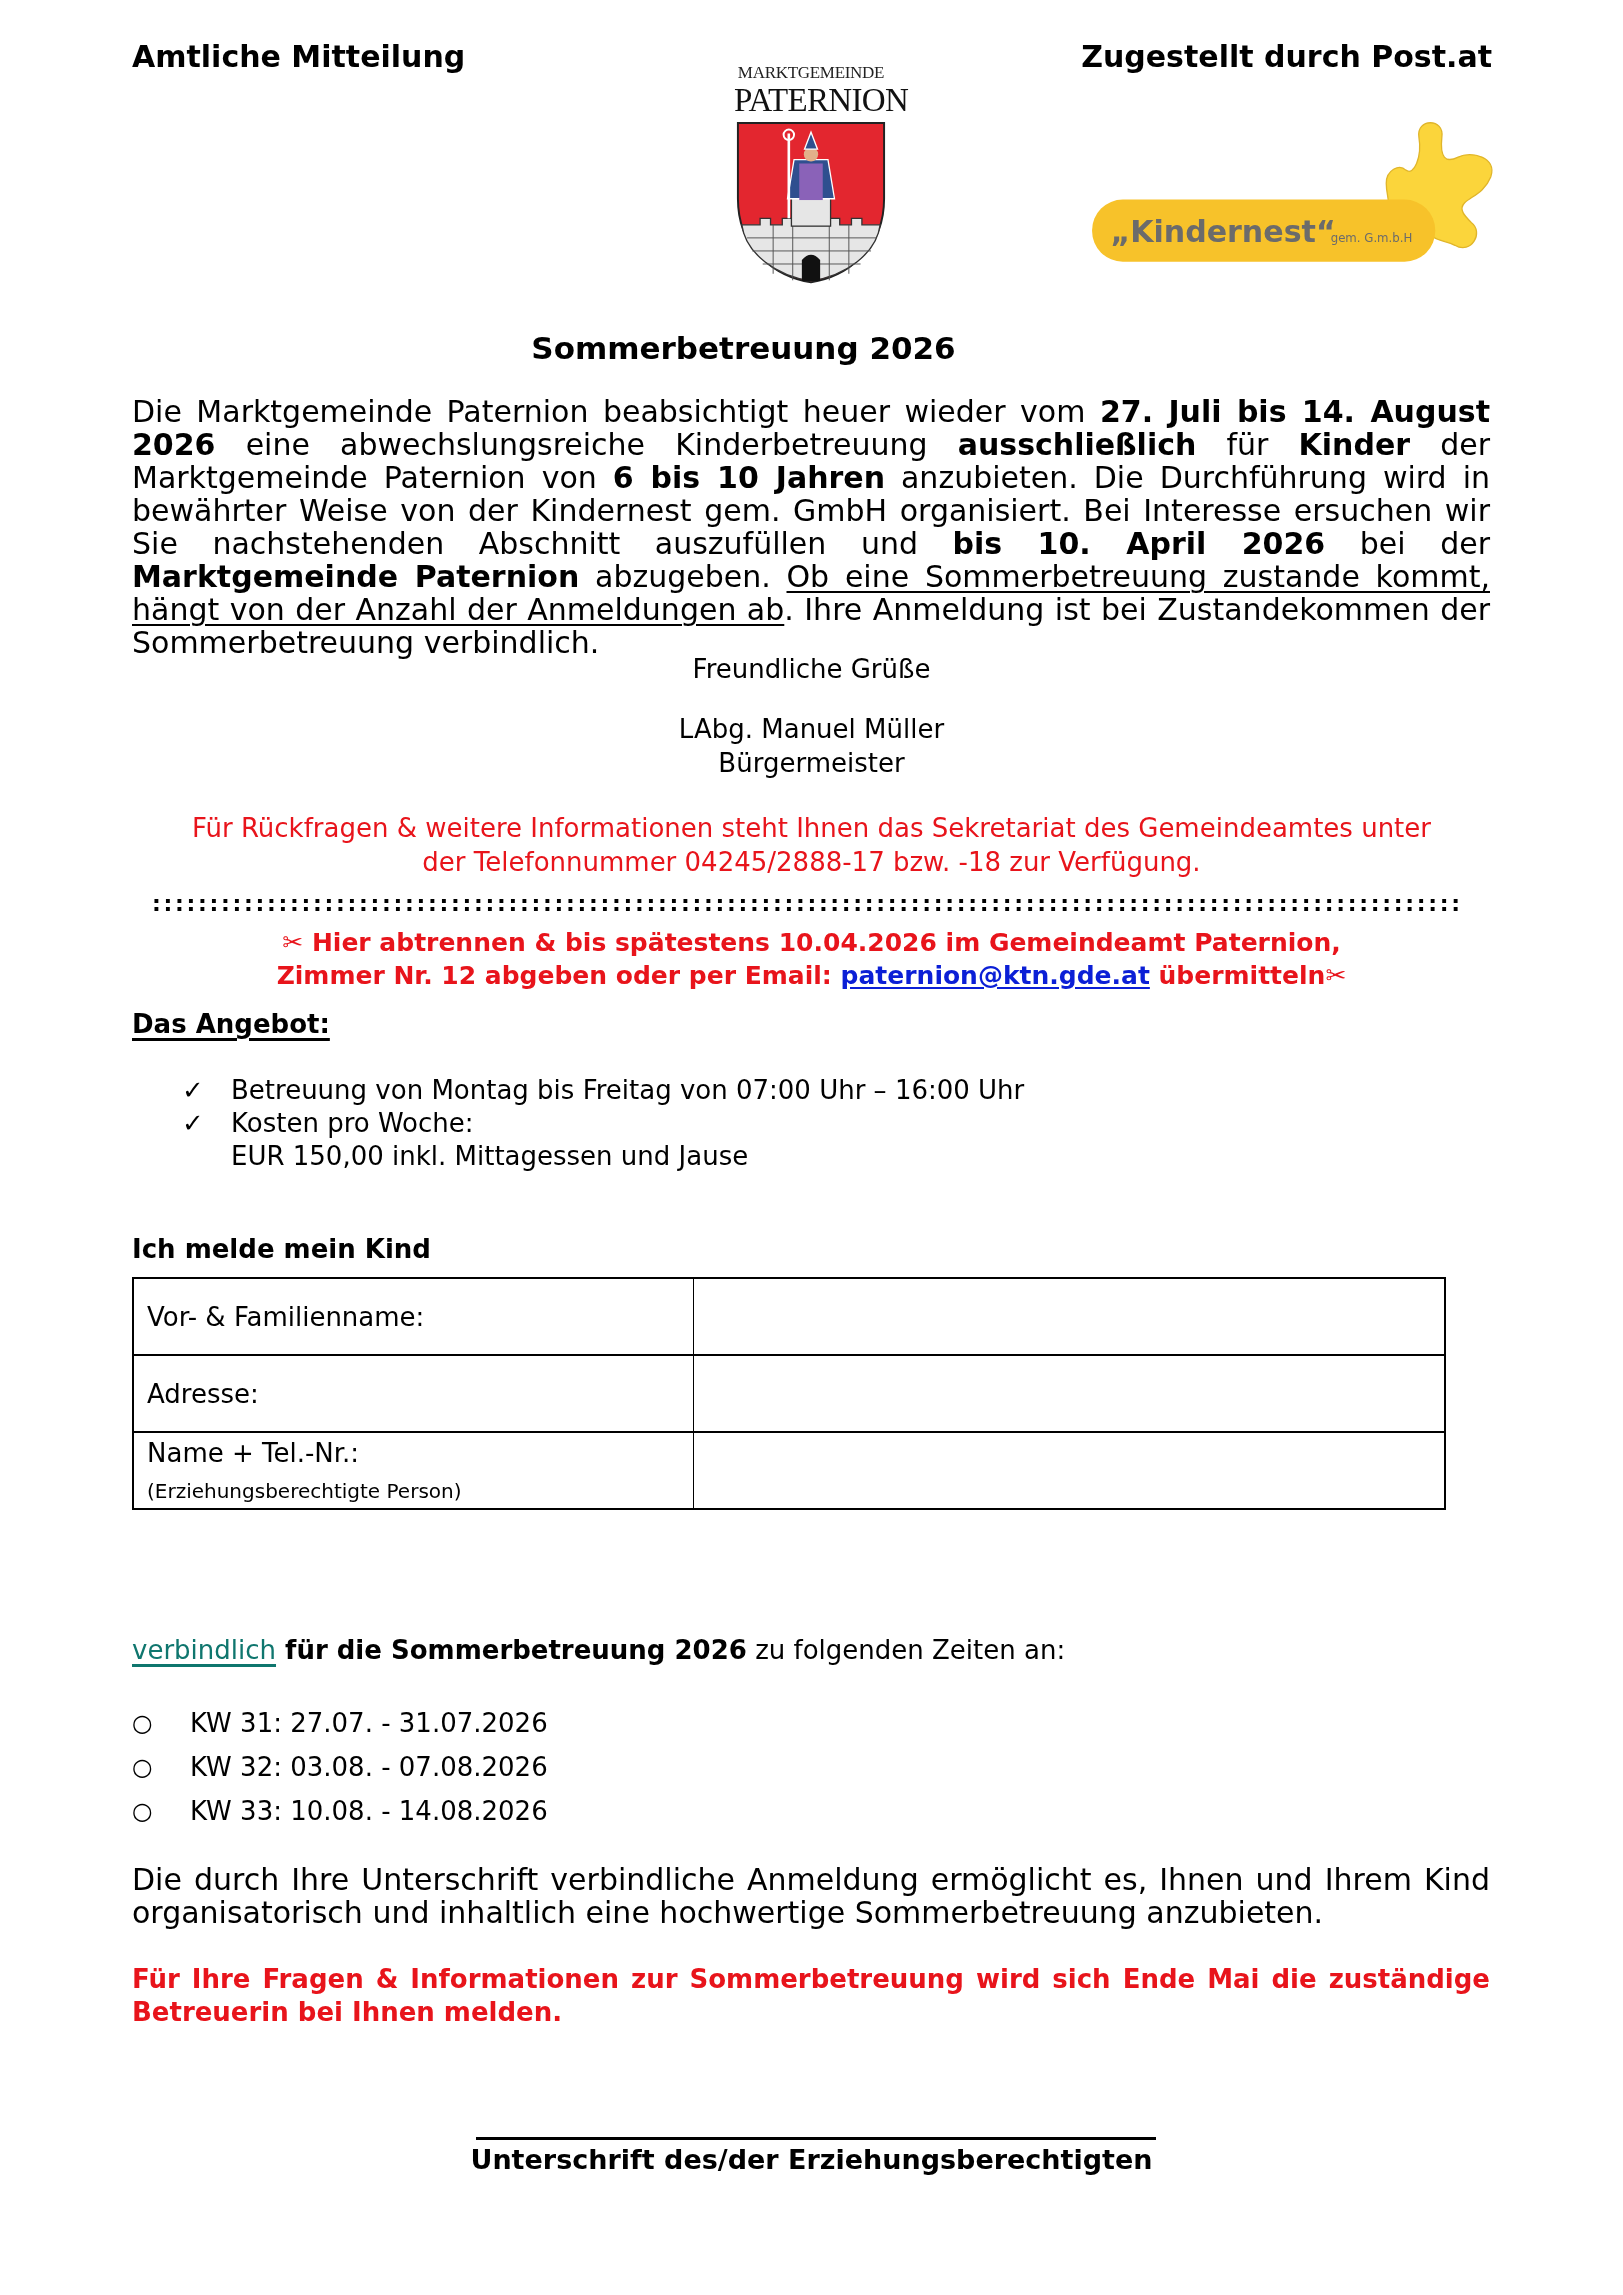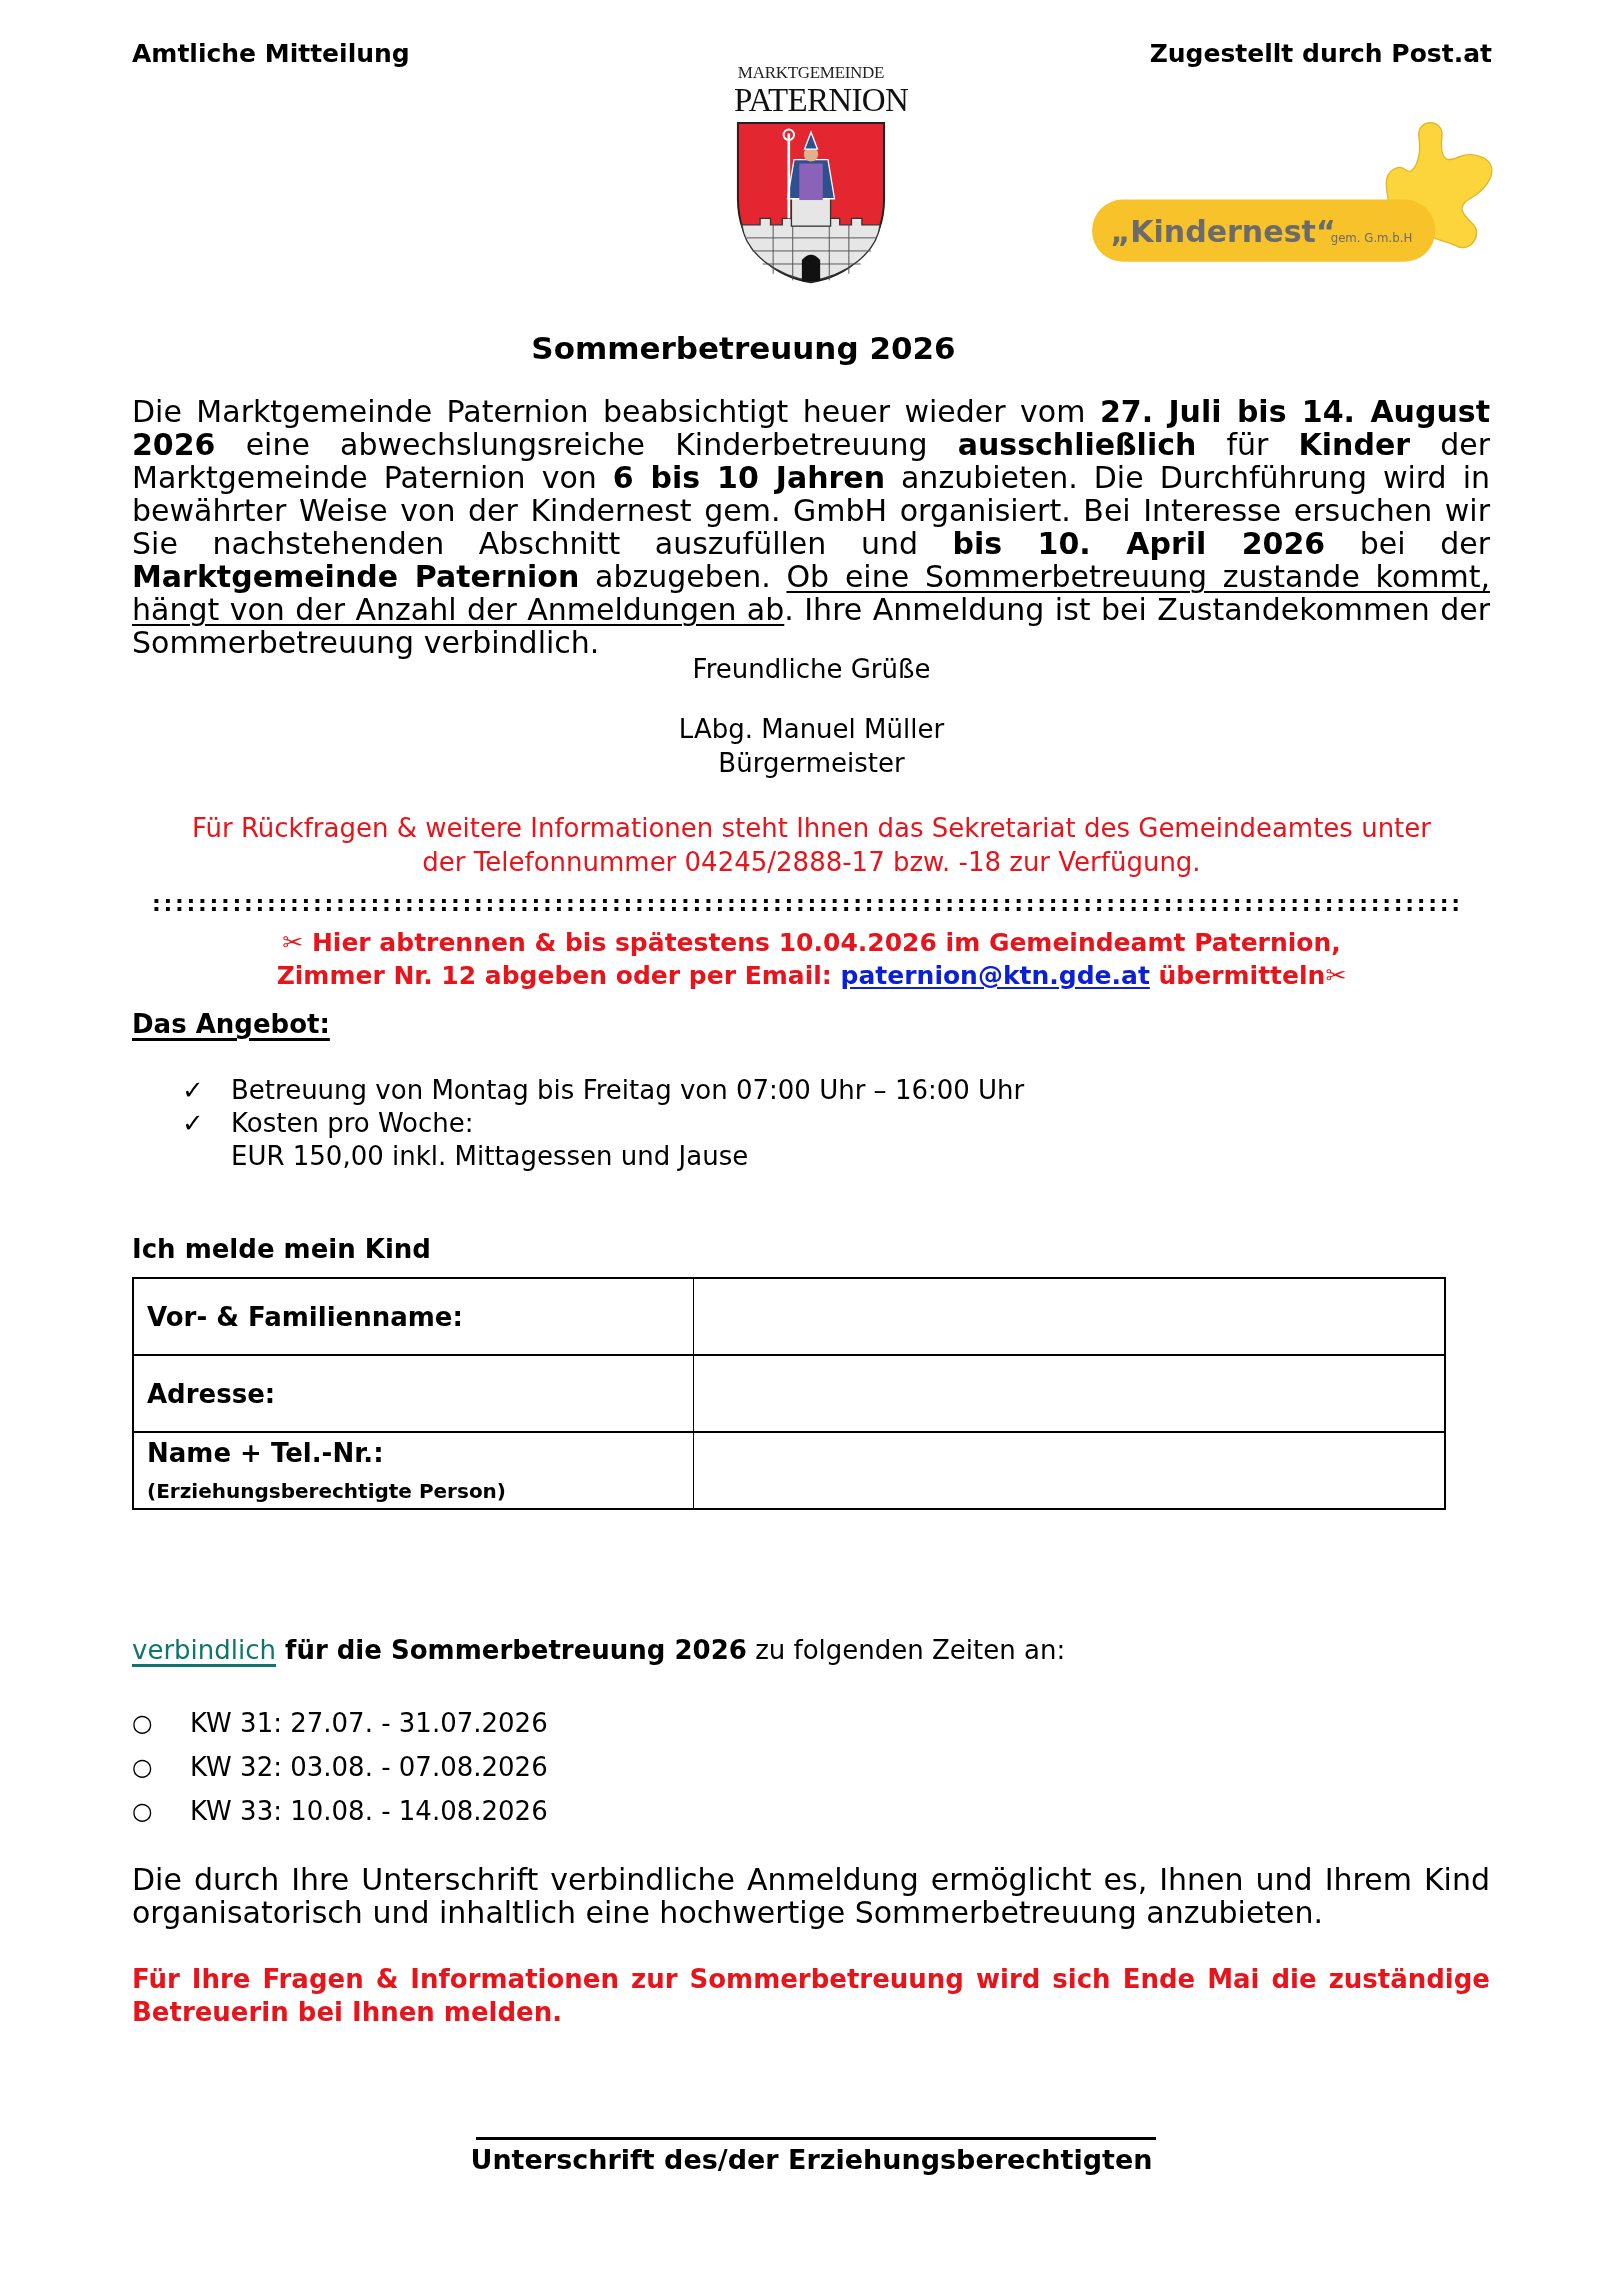--- a/index.html
+++ b/index.html
@@ -1,21 +1,21 @@
 <!DOCTYPE html>
 <html style="font-size:10.5px"><head>
 <meta charset="utf-8">
 <style>
   html, body { margin: 0; padding: 0; background: #ffffff; }
   body {
     width: 1623px; height: 2295px; position: relative; overflow: hidden;
     font-family: "DejaVu Sans", "Liberation Sans", sans-serif; color: #000;
   }
   .abs { position: absolute; }
-  .hdr { font-weight: bold; font-size: 25px; top: 39px; }
+  .hdr { font-weight: bold; font-size: 30px; top: 39px; }
   .hdr-left { left: 132px; }
   .hdr-right { right: 131px; text-align: right; }
 
   
   .coa { left: 734px; top: 63px; width: 154px; height: 217px; }
   .coa-title1 { font-family: "Liberation Serif", serif; font-size: 17px; text-align: center; letter-spacing: -0.3px; color: #222; }
   .coa-title2 { font-family: "Liberation Serif", serif; font-size: 33px; text-align: center; letter-spacing: -0.7px; color: #111; line-height: 34px; }
 
   
   .kn { left: 1079px; top: 111px; width: 438px; height: 164px; }
@@ -40,21 +40,21 @@
   .checks .row { display: flex; }
   .checks .mark { width: 49px; }
   .checks .indent { padding-left: 49px; }
 
   .h-bold { left: 132px; top: 1234px; font-weight: bold; font-size: 26px; }
 
   table.form {
     position: absolute; left: 132px; top: 1277px; width: 1314px; border-collapse: collapse;
   }
   table.form td { border: 2px solid #000; height: 75px; vertical-align: middle; padding: 0 0 0 13px; }
-  table.form td.lbl { width: 546px; font-weight: bold; font-size: 26px; border-right-width: 1.3px; }
+  table.form td.lbl { width: 546px; font-weight: normal; font-size: 26px; border-right-width: 1.3px; }
   table.form td.lbl .sub { font-size: 20px; display: block; margin-top: 11px; }
   table.form td.val { border-left-width: 1.3px; }
 
   .verb { left: 132px; top: 1635px; font-size: 26px; }
   .verb .r { color: #0f766e; font-weight: normal; text-decoration: underline; text-underline-offset: 4.6px; text-decoration-thickness: 2.6px; }
   .verb b { font-weight: bold; }
 
   .weeks { left: 132px; top: 1701px; font-size: 26px; }
   .weeks .row { display: flex; height: 44px; align-items: center; }
   .weeks .circ { width: 58px; font-size: 23.6px; }

